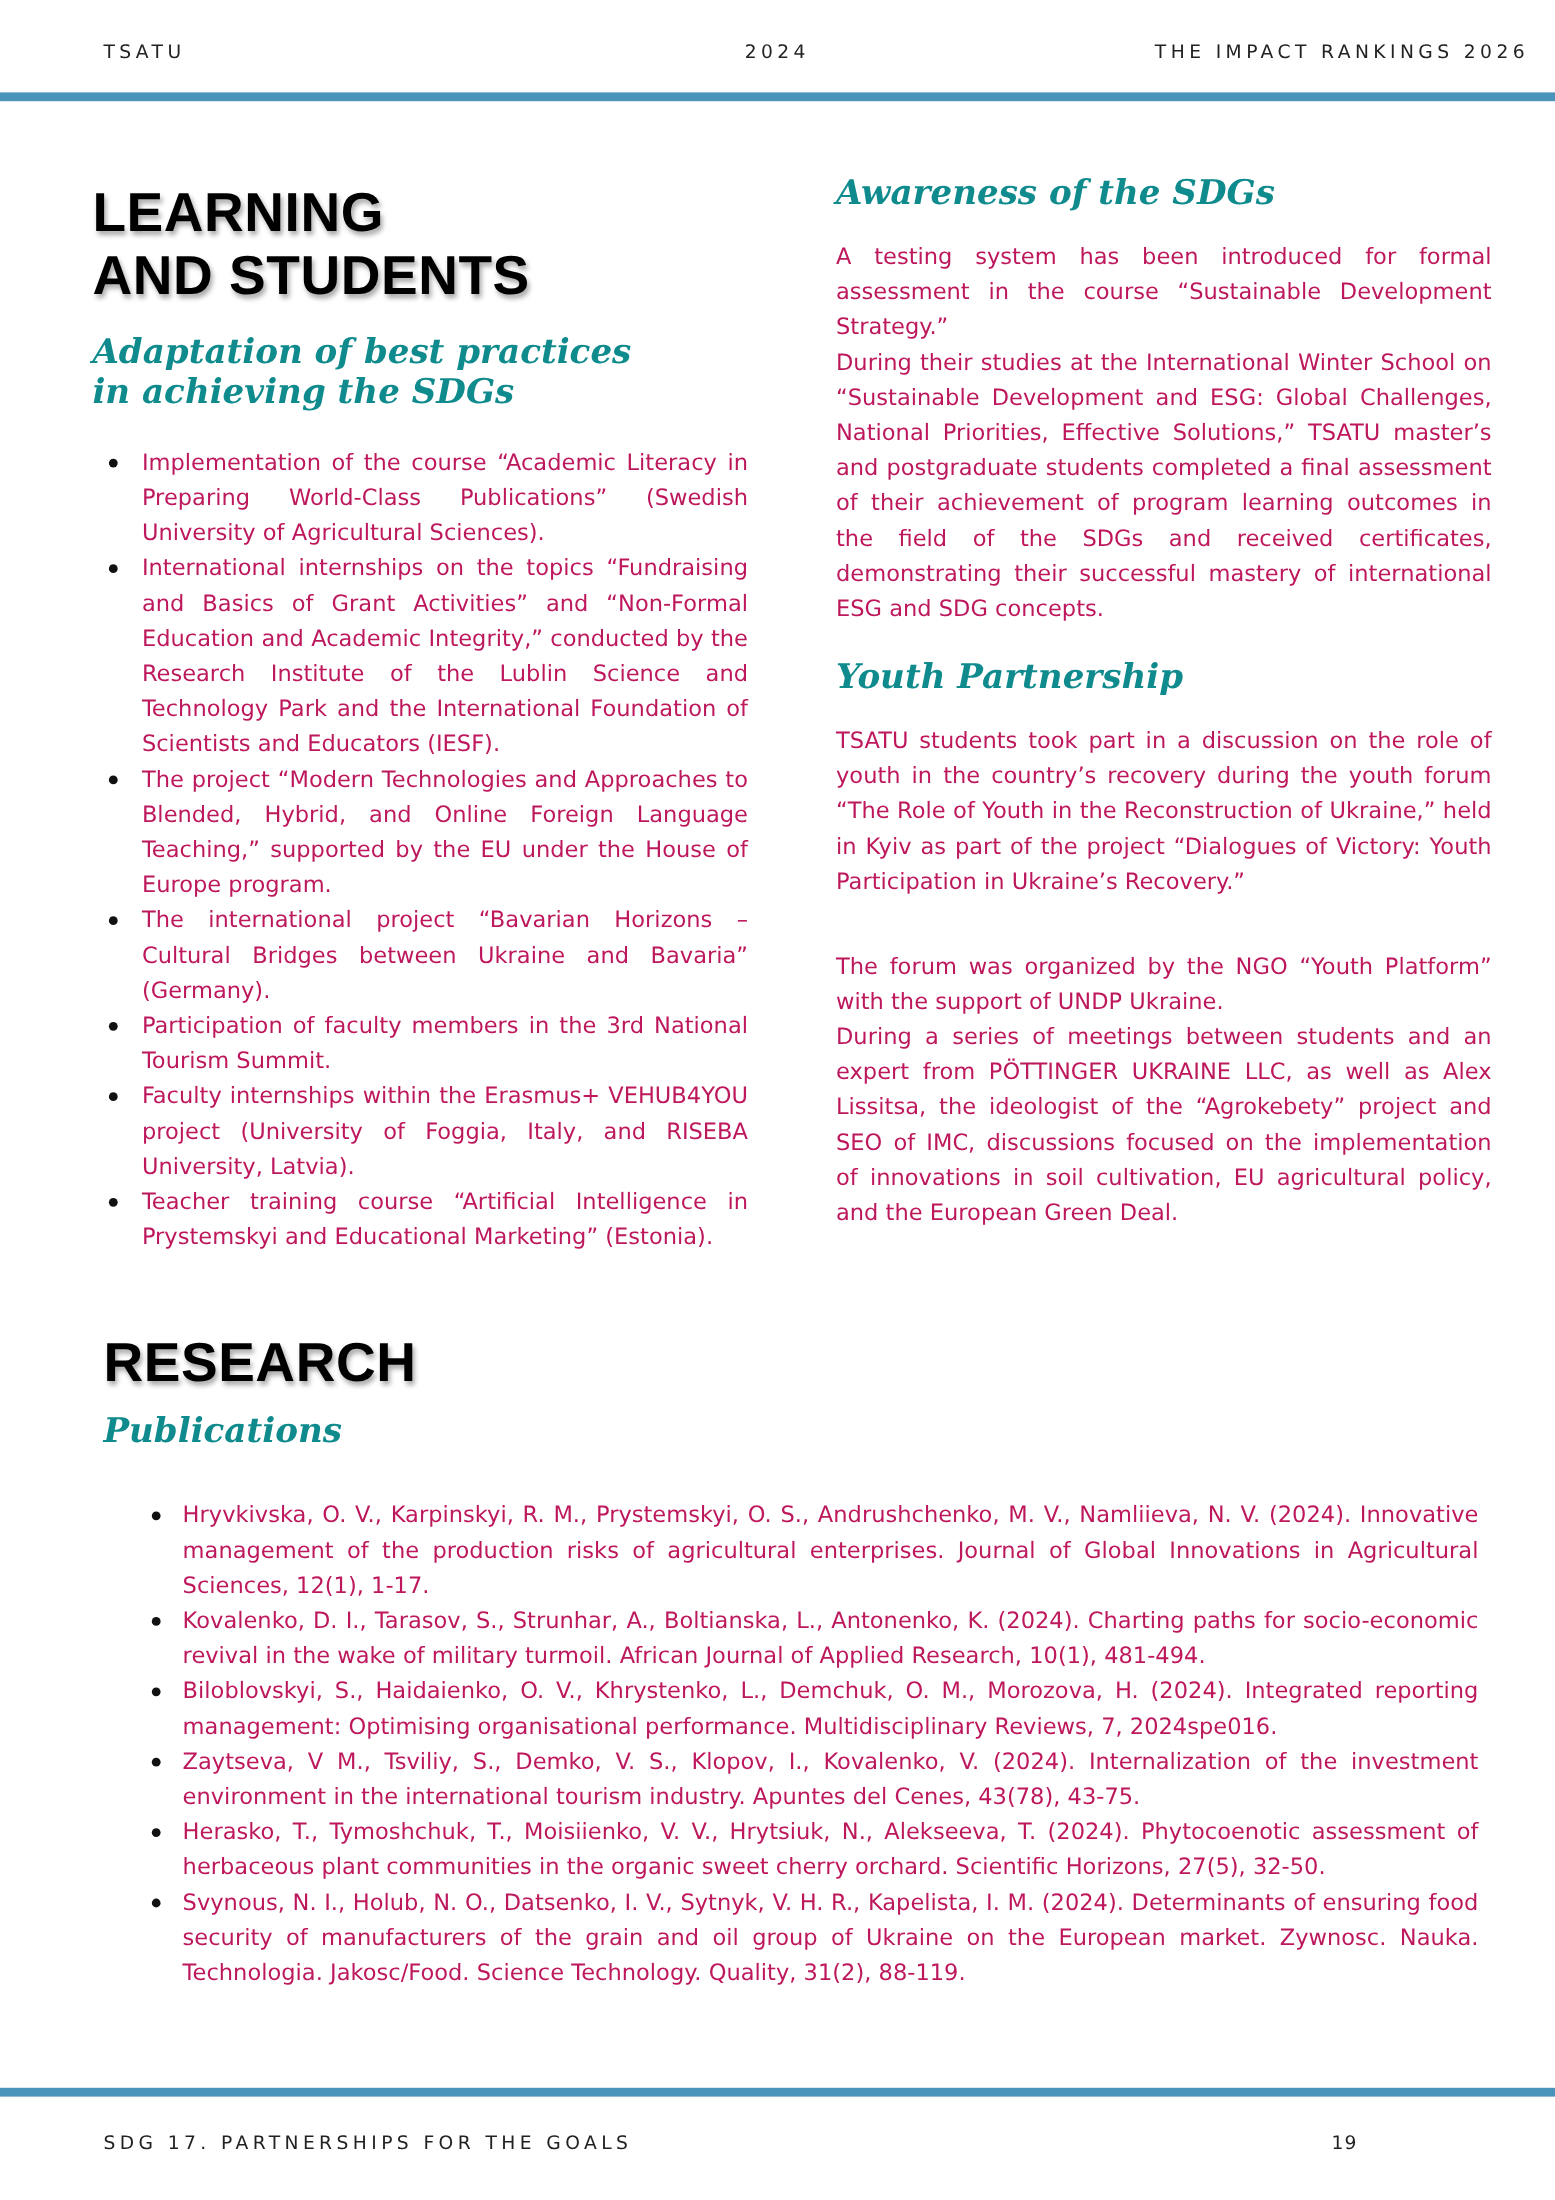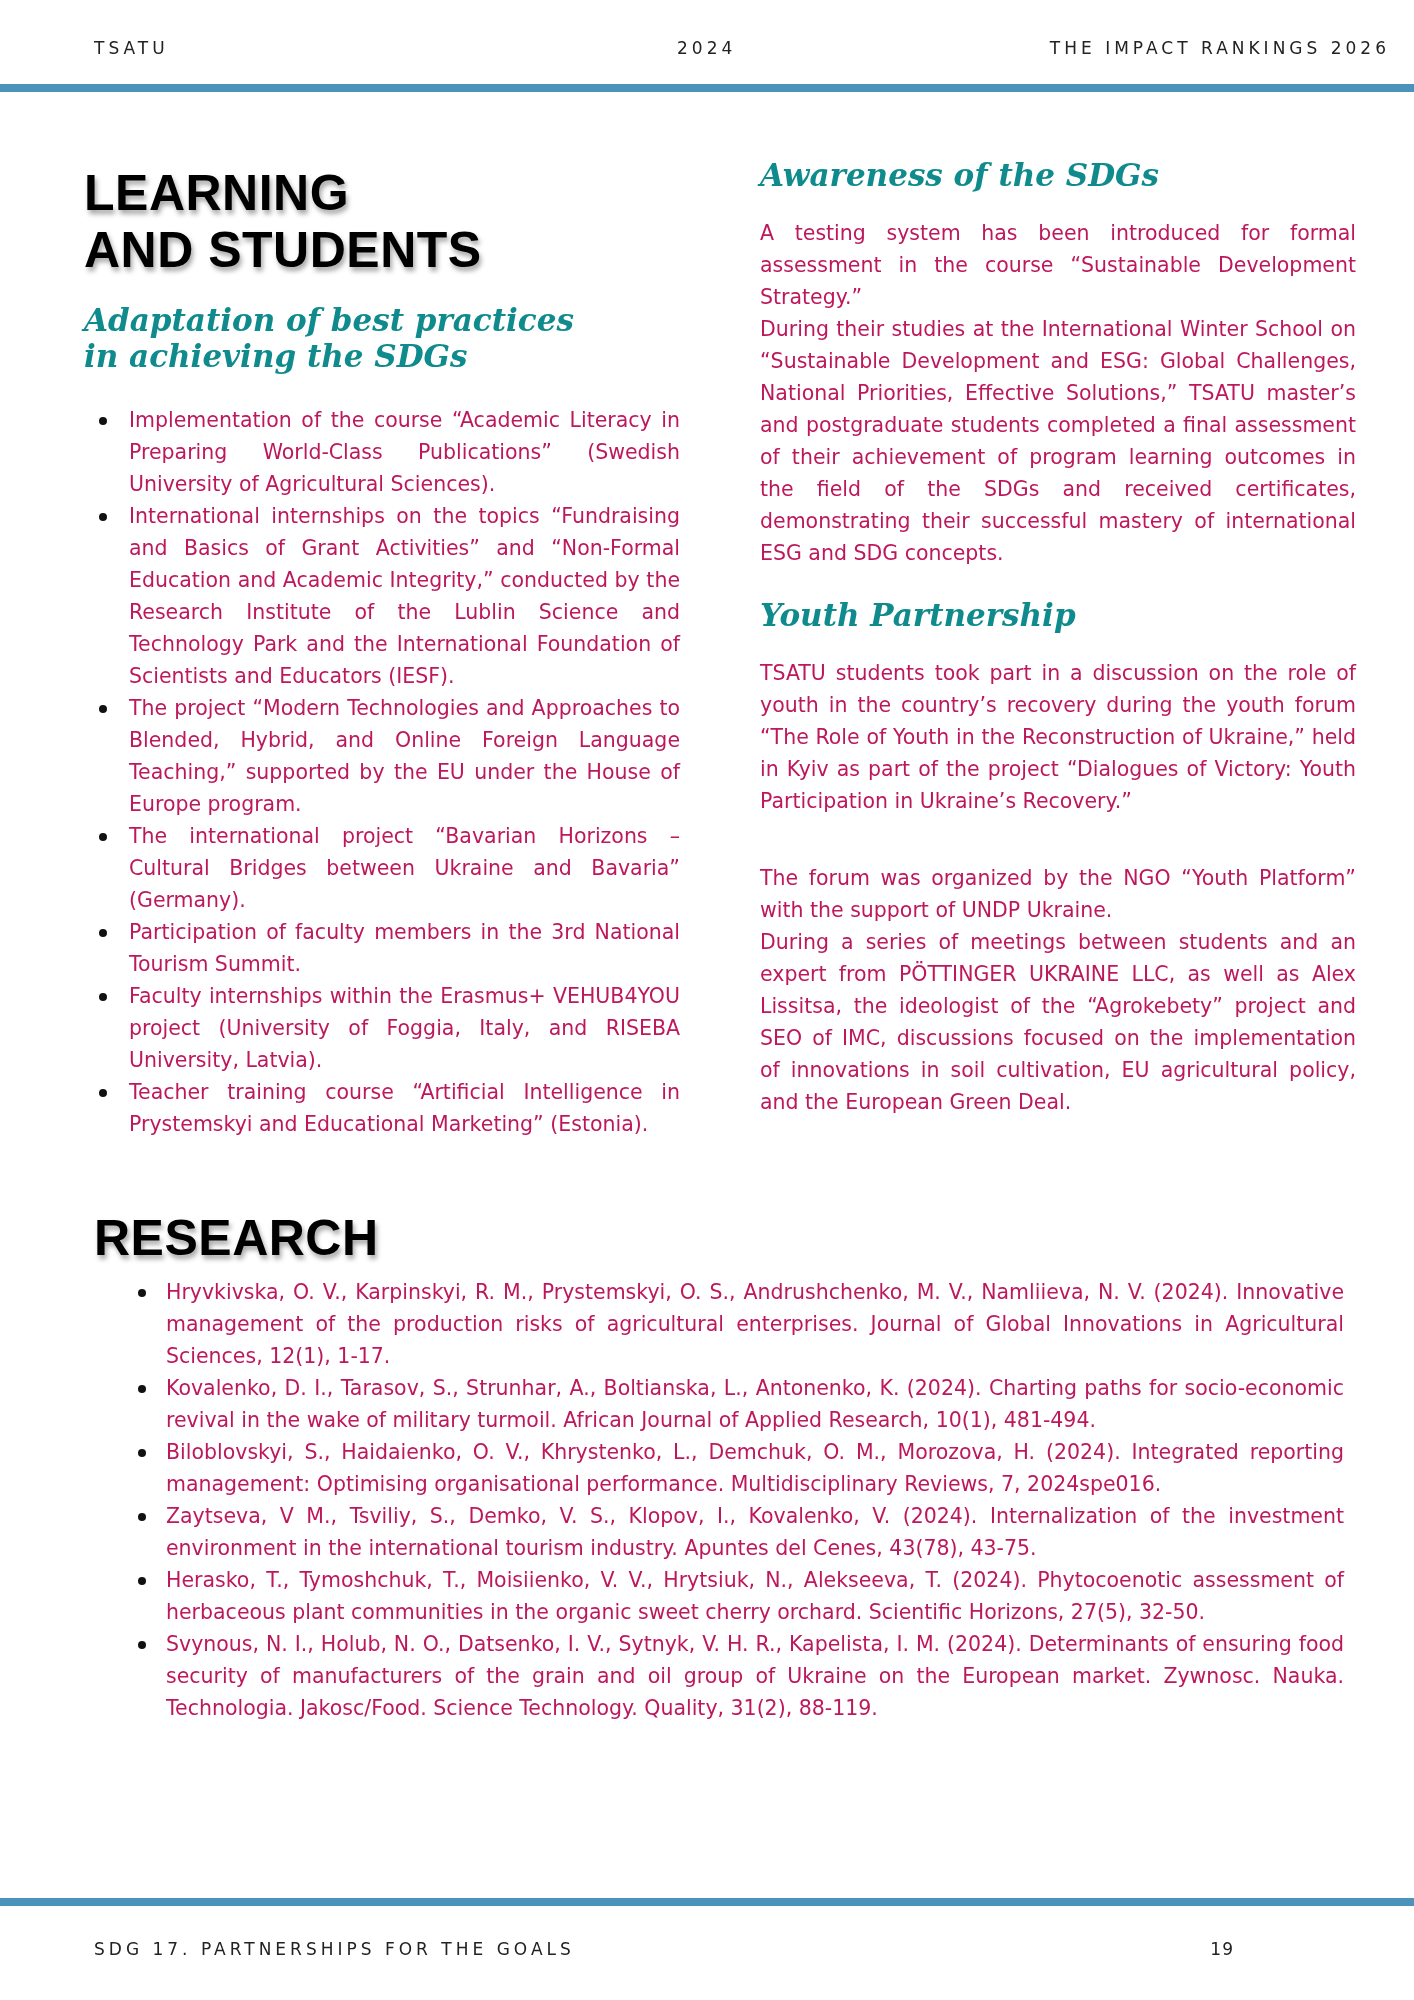--- a/index.html
+++ b/index.html
@@ -87,21 +87,22 @@
   <p class="body-text">During their studies at the International Winter School on “Sustainable Development and ESG: Global Challenges, National Priorities, Effective Solutions,” TSATU master’s and postgraduate students completed a final assessment of their achievement of program learning outcomes in the field of the SDGs and received certificates, demonstrating their successful mastery of international ESG and SDG concepts.</p>
 
   <h2 class="h2" style="margin-top:28px;">Youth Partnership</h2>
   <p class="body-text" style="margin-top:24px;">TSATU students took part in a discussion on the role of youth in the country’s recovery during the youth forum “The Role of Youth in the Reconstruction of Ukraine,” held in Kyiv as part of the project “Dialogues of Victory: Youth Participation in Ukraine’s Recovery.”</p>
   <p class="body-text" style="margin-top:45px;">The forum was organized by the NGO “Youth Platform” with the support of UNDP Ukraine.</p>
   <p class="body-text">During a series of meetings between students and an expert from PÖTTINGER UKRAINE LLC, as well as Alex Lissitsa, the ideologist of the “Agrokebety” project and SEO of IMC, discussions focused on the implementation of innovations in soil cultivation, EU agricultural policy, and the European Green Deal.</p>
 </div>
 
 <div class="pubs">
   <h1 class="h1">RESEARCH</h1>
-  <ul class="bullets body-text" style="margin-top:9px;">
+  <h2 class="h2" style="margin-top:16px;">Publications</h2>
+  <ul class="bullets body-text" style="margin-top:42px;">
     <li>Hryvkivska, O. V., Karpinskyi, R. M., Prystemskyi, O. S., Andrushchenko, M. V., Namliieva, N. V. (2024). Innovative management of the production risks of agricultural enterprises. Journal of Global Innovations in Agricultural Sciences, 12(1), 1-17.</li>
     <li>Kovalenko, D. I., Tarasov, S., Strunhar, A., Boltianska, L., Antonenko, K. (2024). Charting paths for socio-economic revival in the wake of military turmoil. African Journal of Applied Research, 10(1), 481-494.</li>
     <li>Biloblovskyi, S., Haidaienko, O. V., Khrystenko, L., Demchuk, O. M., Morozova, H. (2024). Integrated reporting management: Optimising organisational performance. Multidisciplinary Reviews, 7, 2024spe016.</li>
     <li>Zaytseva, V M., Tsviliy, S., Demko, V. S., Klopov, I., Kovalenko, V. (2024). Internalization of the investment environment in the international tourism industry. Apuntes del Cenes, 43(78), 43-75.</li>
     <li>Herasko, T., Tymoshchuk, T., Moisiienko, V. V., Hrytsiuk, N., Alekseeva, T. (2024). Phytocoenotic assessment of herbaceous plant communities in the organic sweet cherry orchard. Scientific Horizons, 27(5), 32-50.</li>
     <li>Svynous, N. I., Holub, N. O., Datsenko, I. V., Sytnyk, V. H. R., Kapelista, I. M. (2024). Determinants of ensuring food security of manufacturers of the grain and oil group of Ukraine on the European market. Zywnosc. Nauka. Technologia. Jakosc/Food. Science Technology. Quality, 31(2), 88-119.</li>
   </ul>
 </div>
 
 <div class="bar bottom"></div>

